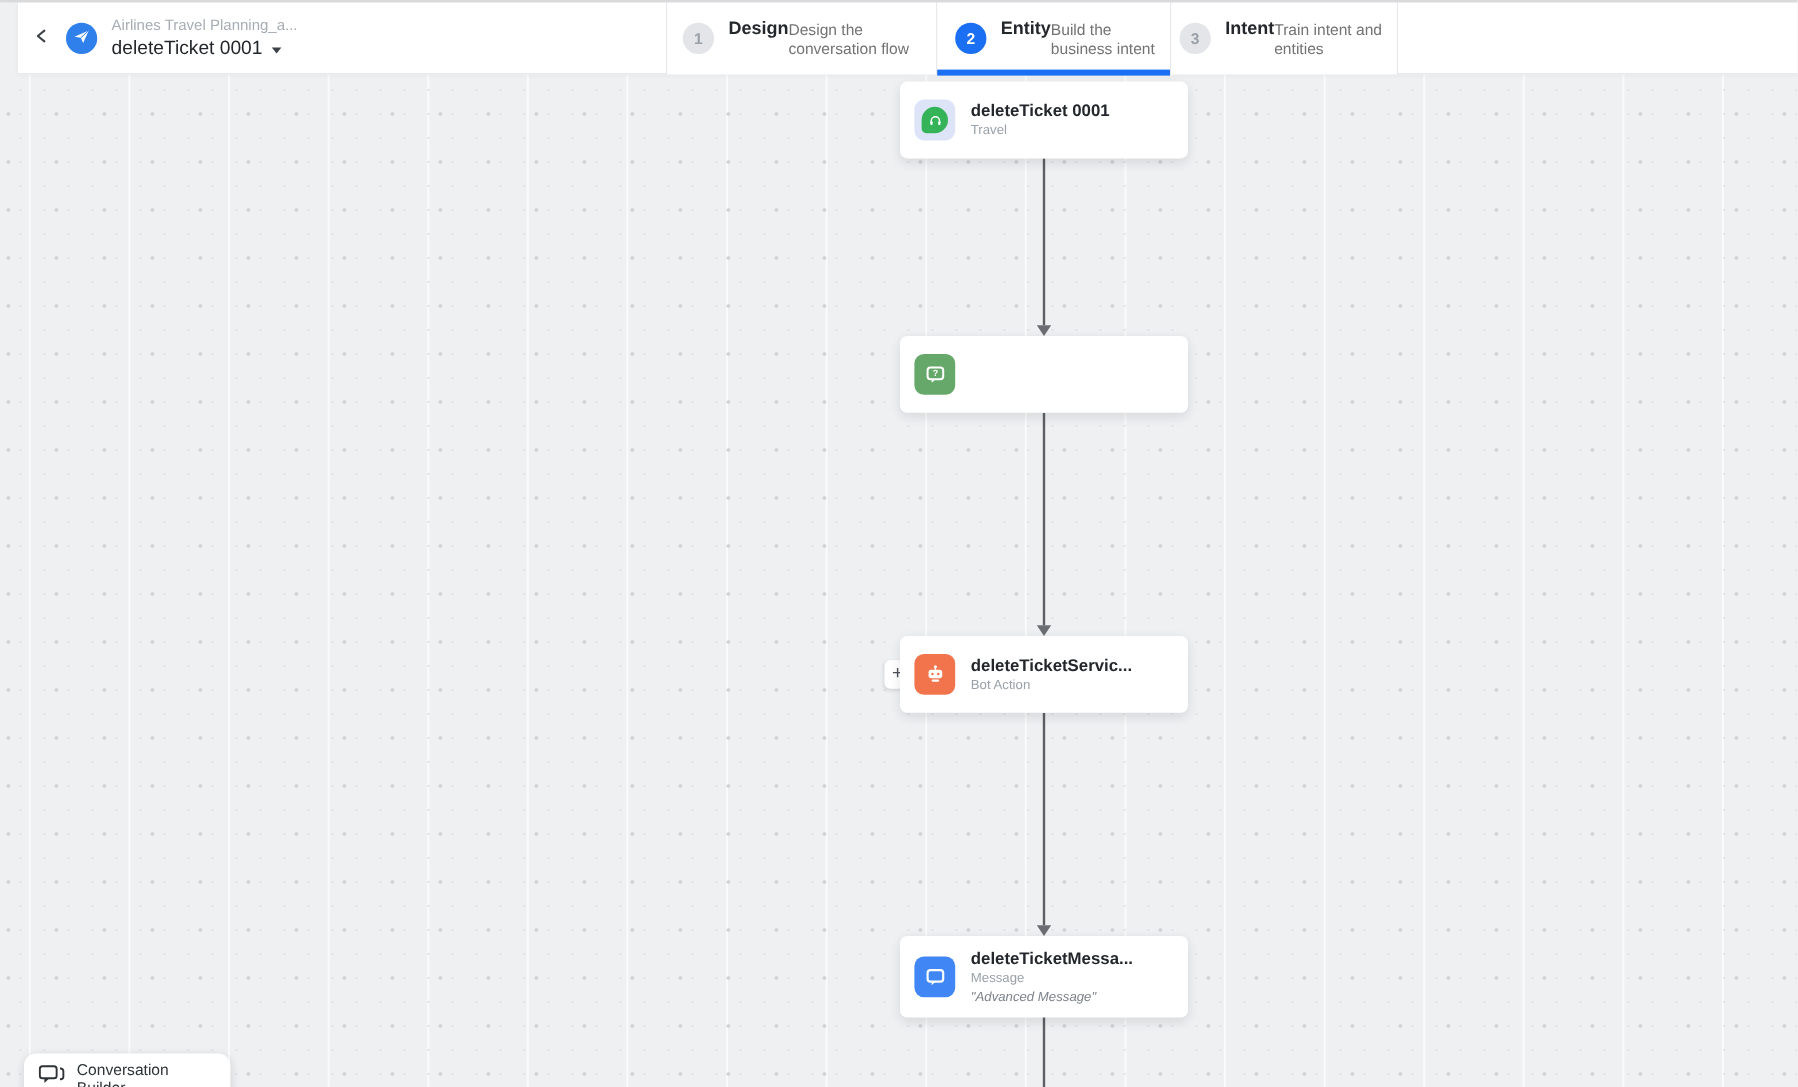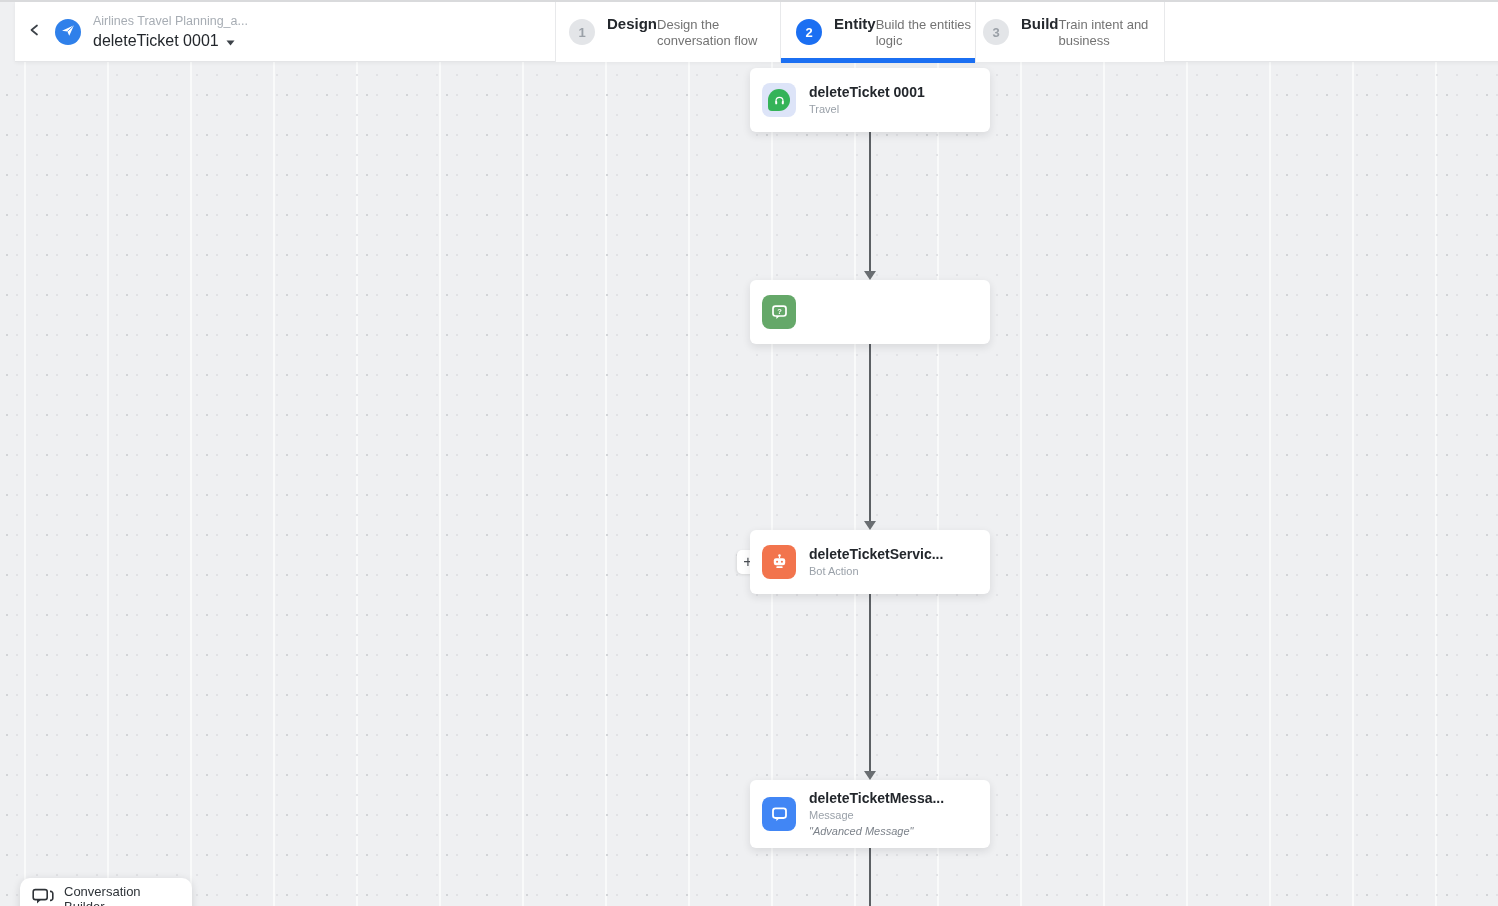--- a/index.html
+++ b/index.html
@@ -137,28 +137,28 @@
         <div class="step-circle">1</div>
         <div class="step-text">
           <span class="step-title">Design</span>
           <span class="step-sub">Design the conversation flow</span>
         </div>
       </div>
       <div class="tab build active">
         <div class="step-circle">2</div>
         <div class="step-text">
           <span class="step-title">Entity</span>
-          <span class="step-sub">Build the entities logic</span>
+          <span class="step-sub">Build the business intent</span>
         </div>
       </div>
       <div class="tab train">
         <div class="step-circle">3</div>
         <div class="step-text">
-          <span class="step-title">Build</span>
-          <span class="step-sub">Train intent and business</span>
+          <span class="step-title">Intent</span>
+          <span class="step-sub">Train intent and entities</span>
         </div>
       </div>
     </div>
 
     <div class="header-edge-pill"></div>
   </div>
 
   <div class="canvas">
 
     <div class="connector" style="top:70px;  height:139px;"></div>

